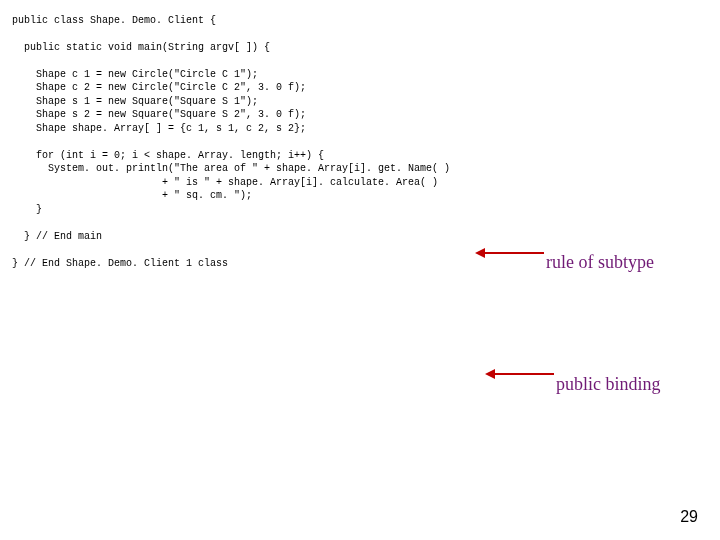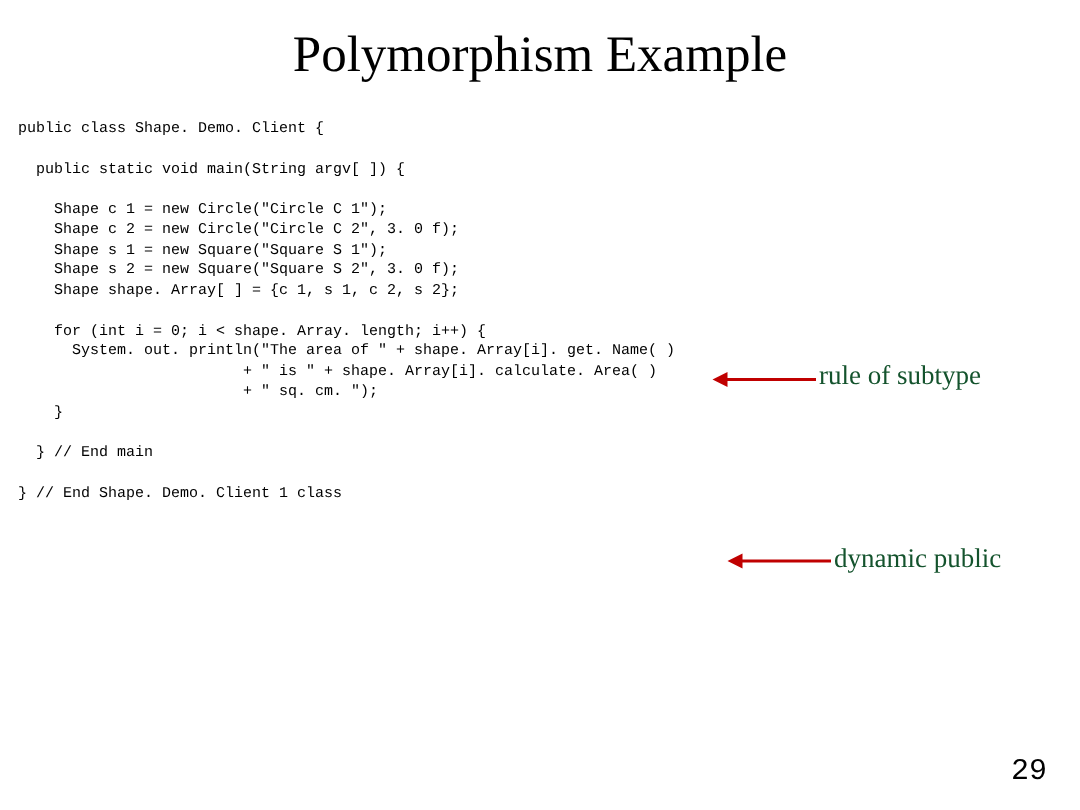--- a/index.html
+++ b/index.html
@@ -27,23 +27,24 @@
   }
   .code {
     font-family: "Courier New", Courier, monospace;
     font-size: 10px;
     line-height: 1.35;
     white-space: pre;
     padding-left: 12px;
   }
   .annotation {
     position: absolute;
-    color: #14532d;
+    color: #701a75;
     font-family: "Times New Roman", Times, serif;
     font-size: 18px;
+    margin-top: 12px;
   }
   .arrow {
     position: absolute;
   }
   .arrow-line {
     position: absolute;
     background: #c00000;
     height: 2px;
   }
   .arrow-head {
@@ -51,30 +52,29 @@
     width: 0;
     height: 0;
     border-top: 5px solid transparent;
     border-bottom: 5px solid transparent;
     border-right: 10px solid #c00000;
   }
   .page-num {
     position: absolute;
     right: 22px;
     bottom: 14px;
-    font-size: 20px;
-    font-family: Liberation Mono, monospace;
+    font-size: 16px;
+    font-family: Liberation Sans, sans-serif;
   }
 </style>
 </head>
 <body>
 
 <div class="slide">
 
-  <div class="title">Polymorphism Example</div>
 
   <div class="code">
 <span>public class Shape. Demo. Client {</span>
 <span></span>
 <span>  public static void main(String argv[ ]) {</span>
 <span></span>
 <span>    Shape c 1 = new Circle("Circle C 1");</span>
 <span>    Shape c 2 = new Circle("Circle C 2", 3. 0 f);</span>
 <span>    Shape s 1 = new Square("Square S 1");</span>
 <span>    Shape s 2 = new Square("Square S 2", 3. 0 f);</span>
@@ -94,17 +94,17 @@
   <div class="arrow" style="left:475px; top:252px;">
     <div class="arrow-head" style="left:0; top:-4px;"></div>
     <div class="arrow-line" style="left:9px; top:0; width:60px;"></div>
   </div>
   <div class="annotation" style="left:546px; top:240px;">rule of subtype</div>
 
   <div class="arrow" style="left:485px; top:373px;">
     <div class="arrow-head" style="left:0; top:-4px;"></div>
     <div class="arrow-line" style="left:9px; top:0; width:60px;"></div>
   </div>
-  <div class="annotation" style="left:556px; top:362px;">dynamic public</div>
+  <div class="annotation" style="left:556px; top:362px;">public binding</div>
 
   <div class="page-num">29</div>
 
 </div>
 
 </body></html>

